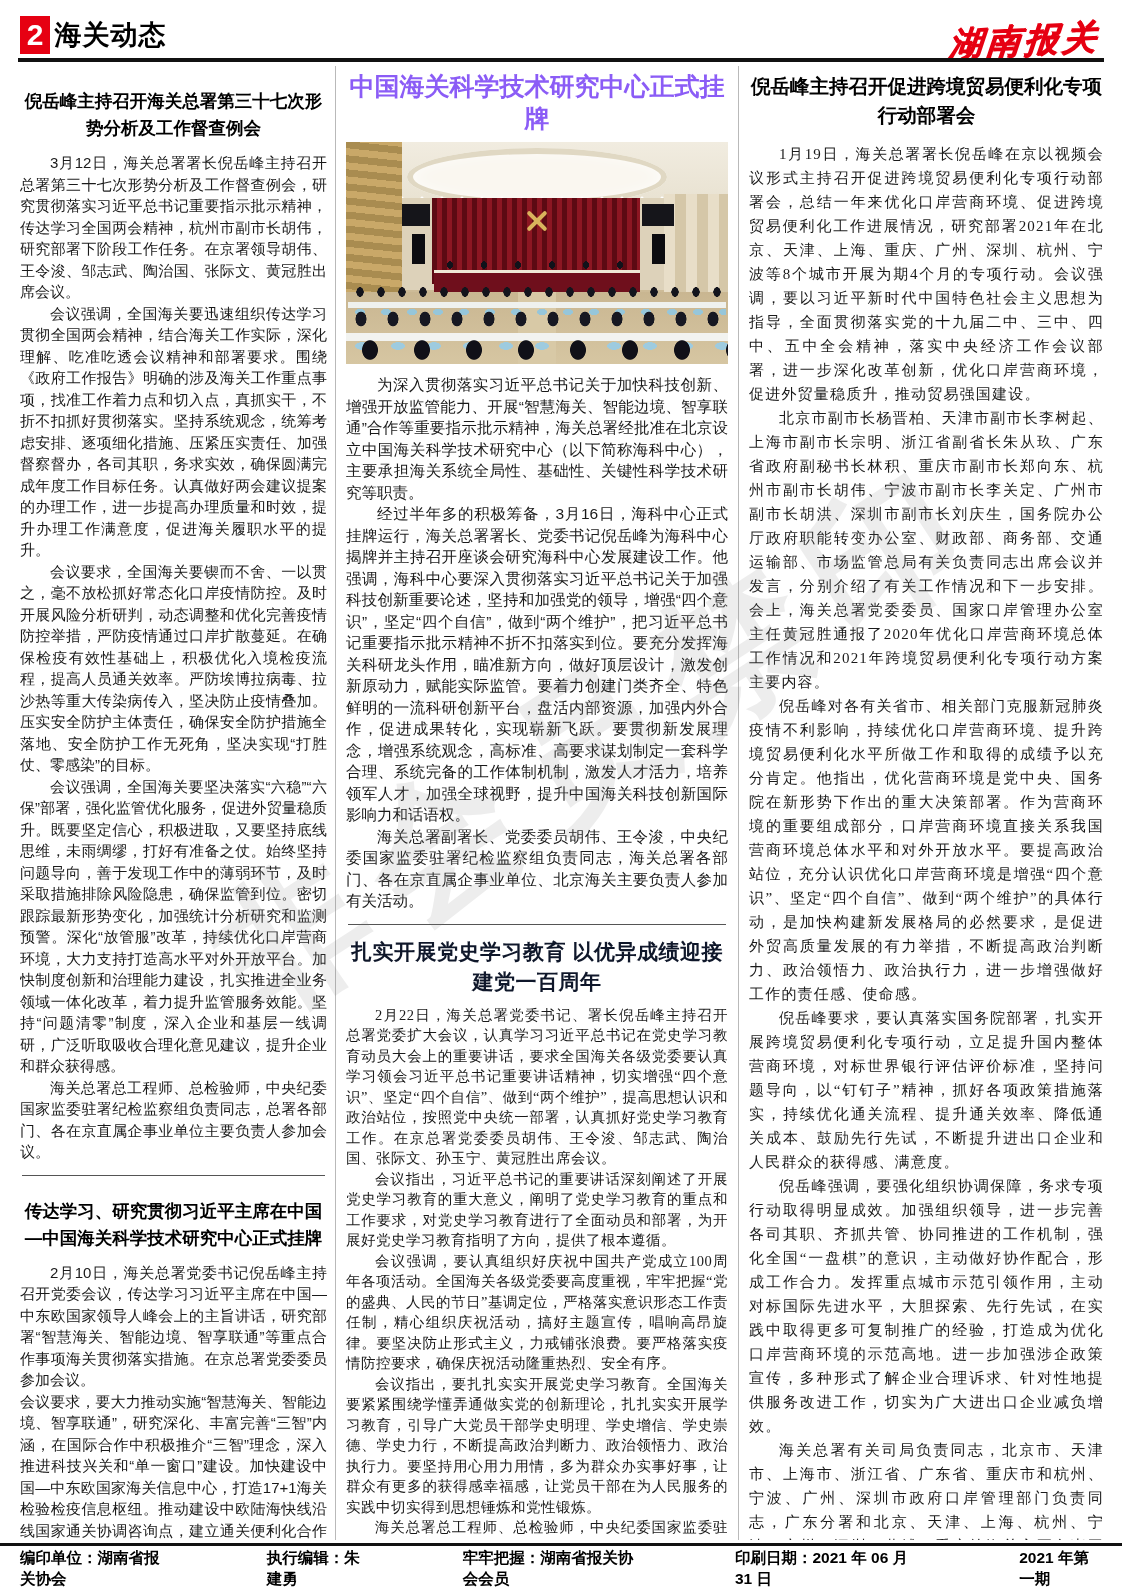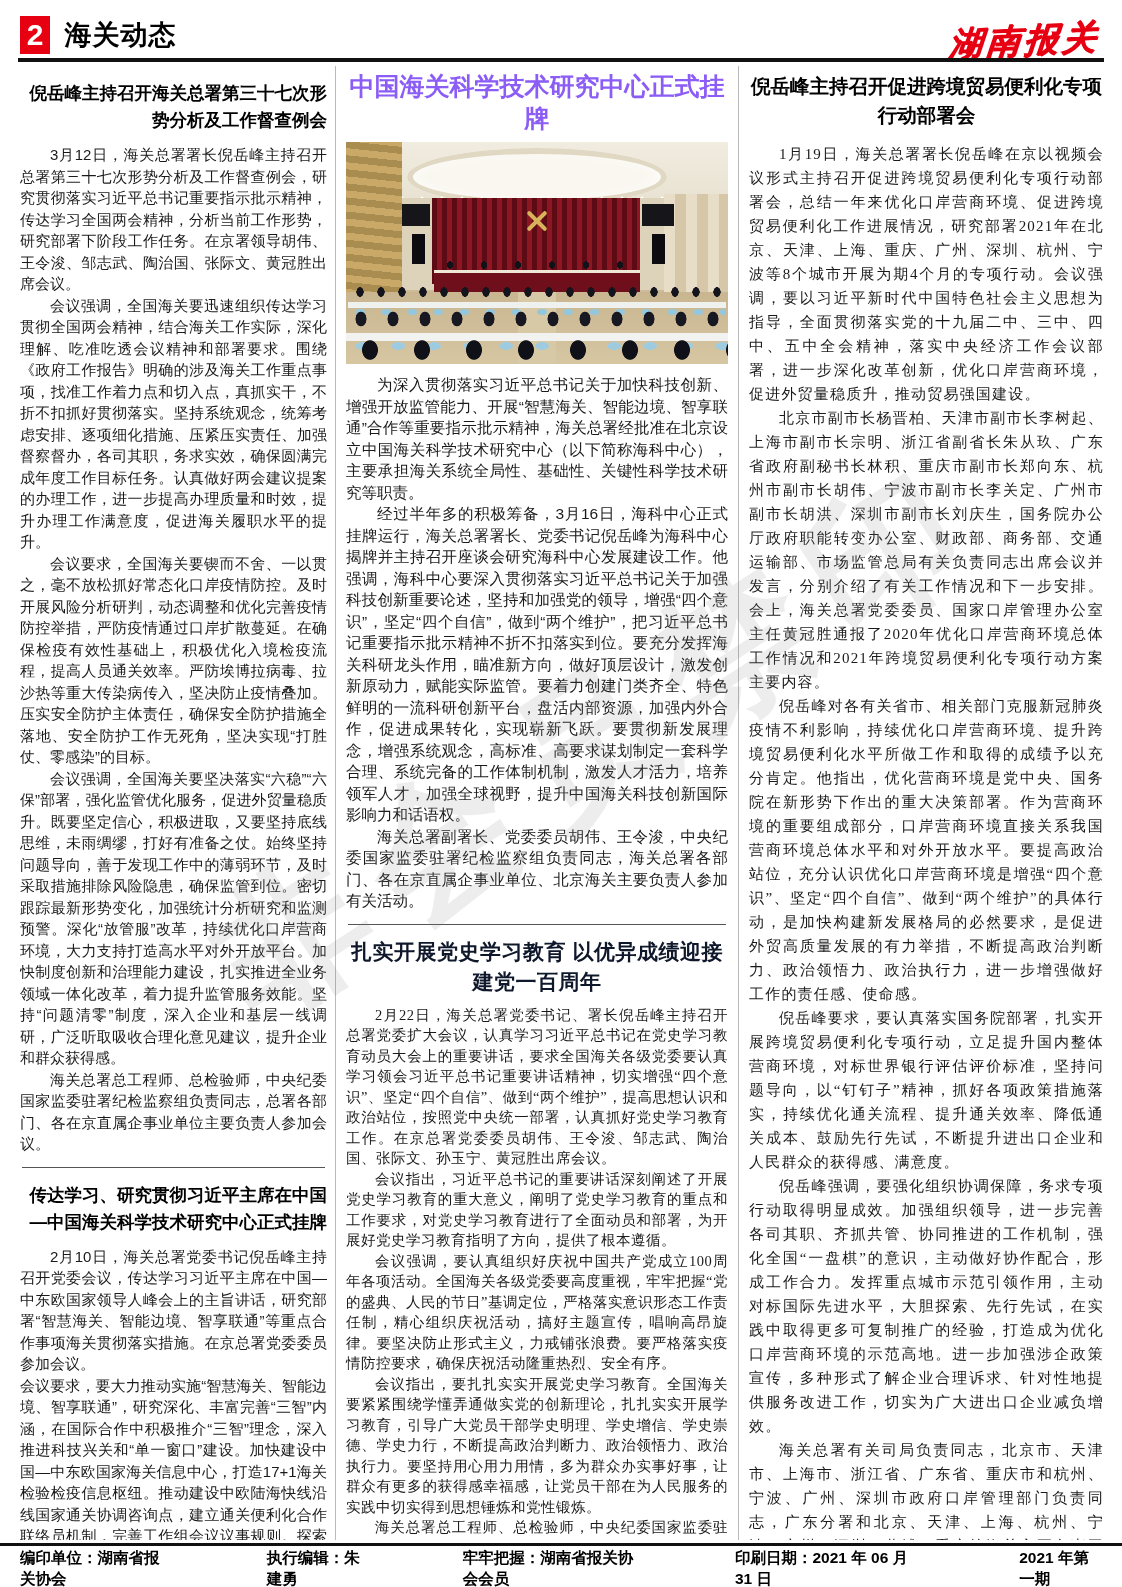--- a/index.html
+++ b/index.html
@@ -4,35 +4,35 @@
 <style>
   * { margin:0; padding:0; box-sizing:border-box; }
   html,body { background:#ffffff; }
   body { font-family:"Liberation Sans", sans-serif; color:#1a1a1a; }
   .page { position:relative; width:1122px; height:1587px; background:#fff; overflow:hidden; }
 
   
   .masthead { position:absolute; left:20px; right:18px; top:16px; height:42px; }
   .pagenum-badge { display:inline-block; width:30px; height:38px; background:#e60012; color:#fff;
                    font-weight:bold; font-size:30px; text-align:center; line-height:38px; vertical-align:middle; }
-  .section-title { display:inline-block; margin-left:10px; font-size:27px; font-weight:bold; color:#000; vertical-align:middle; letter-spacing:1px; }
+  .section-title { display:inline-block; font-size:27px; font-weight:bold; color:#000; vertical-align:middle; letter-spacing:1px; }
   .masthead-logo { position:absolute; right:4px; top:2px; color:#e60012; font-weight:900; font-size:34px;
                    font-style:italic; transform:rotate(-3deg) skewX(-8deg); letter-spacing:4px;
                    text-shadow:1px 1px 0 #e60012; font-family:"Liberation Serif", serif; }
   .header-rule { position:absolute; left:18px; right:18px; top:58px; height:4px; background:#111; }
 
   
   .cols { position:absolute; left:20px; right:18px; top:66px; height:1474px; display:flex; }
   .col { overflow:hidden; height:100%; }
   .col-left  { width:315px; padding-right:8px; }
   .col-mid   { width:404px; border-left:1px solid #b9b9b9; border-right:1px solid #b9b9b9; padding:0 10px; }
   .col-right { flex:1; padding-left:10px; }
 
   .col-left  { font-size:15px; line-height:21.5px; text-align:justify; }
-  .a-title-s { font-size:17.5px; font-weight:bold; text-align:right; line-height:27px; margin:14px 0 10px; color:#000; }
+  .a-title-s { font-size:17.5px; font-weight:bold; text-align:center; line-height:27px; margin:22px 0 10px; color:#000; }
   .col-left p, .col-mid p, .col-right p { text-indent:2em; text-align:justify; }
   p.noindent { text-indent:0; }
 
   .col-mid .art1 { font-size:15.5px; line-height:21.5px; }
   .a-title-l { font-size:25px; font-weight:bold; text-align:center; line-height:32px; margin:4px 0 8px; color:#8b5cf6; }
   .col-mid .art2 { font-family:"Liberation Serif", serif; font-size:14.5px; line-height:20.5px; letter-spacing:.5px; }
   .a-title-m { font-family:"Liberation Sans", sans-serif; font-size:21px; font-weight:bold; text-align:center; line-height:30px; margin:10px 0 8px; letter-spacing:.5px; color:#0f172a; }
 
   .col-right { font-family:"Liberation Serif", serif; font-size:15px; line-height:24px; letter-spacing:1.2px; }
   .a-title-r { font-family:"Liberation Sans", sans-serif; font-size:19.5px; font-weight:bold; text-align:center; line-height:29px; margin:6px 0 12px; letter-spacing:0; color:#000; }
@@ -110,21 +110,21 @@
     <span class="section-title">海关动态</span>
     <span class="masthead-logo">湖南报关</span>
   </div>
   <div class="header-rule"></div>
 
   <div class="cols">
 
     <section class="col col-left">
       <article>
         <h2 class="a-title-s">倪岳峰主持召开海关总署第三十七次形势分析及工作督查例会</h2>
-        <p>3月12日，海关总署署长倪岳峰主持召开总署第三十七次形势分析及工作督查例会，研究贯彻落实习近平总书记重要指示批示精神，传达学习全国两会精神，分析当前工作形势，研究部署下阶段工作任务。在京署领导胡伟、王令浚、邹志武、陶治国、张际文、黄冠胜出席会议。</p>
+        <p>3月12日，海关总署署长倪岳峰主持召开总署第三十七次形势分析及工作督查例会，研究贯彻落实习近平总书记重要指示批示精神，传达学习全国两会精神，杭州市副市长胡伟，研究部署下阶段工作任务。在京署领导胡伟、王令浚、邹志武、陶治国、张际文、黄冠胜出席会议。</p>
         <p>会议强调，全国海关要迅速组织传达学习贯彻全国两会精神，结合海关工作实际，深化理解、吃准吃透会议精神和部署要求。围绕《政府工作报告》明确的涉及海关工作重点事项，找准工作着力点和切入点，真抓实干，不折不扣抓好贯彻落实。坚持系统观念，统筹考虑安排、逐项细化措施、压紧压实责任、加强督察督办，各司其职，务求实效，确保圆满完成年度工作目标任务。认真做好两会建议提案的办理工作，进一步提高办理质量和时效，提升办理工作满意度，促进海关履职水平的提升。</p>
         <p>会议要求，全国海关要锲而不舍、一以贯之，毫不放松抓好常态化口岸疫情防控。及时开展风险分析研判，动态调整和优化完善疫情防控举措，严防疫情通过口岸扩散蔓延。在确保检疫有效性基础上，积极优化入境检疫流程，提高人员通关效率。严防埃博拉病毒、拉沙热等重大传染病传入，坚决防止疫情叠加。压实安全防护主体责任，确保安全防护措施全落地、安全防护工作无死角，坚决实现“打胜仗、零感染”的目标。</p>
         <p>会议强调，全国海关要坚决落实“六稳”“六保”部署，强化监管优化服务，促进外贸量稳质升。既要坚定信心，积极进取，又要坚持底线思维，未雨绸缪，打好有准备之仗。始终坚持问题导向，善于发现工作中的薄弱环节，及时采取措施排除风险隐患，确保监管到位。密切跟踪最新形势变化，加强统计分析研究和监测预警。深化“放管服”改革，持续优化口岸营商环境，大力支持打造高水平对外开放平台。加快制度创新和治理能力建设，扎实推进全业务领域一体化改革，着力提升监管服务效能。坚持“问题清零”制度，深入企业和基层一线调研，广泛听取吸收合理化意见建议，提升企业和群众获得感。</p>
         <p>海关总署总工程师、总检验师，中央纪委国家监委驻署纪检监察组负责同志，总署各部门、各在京直属企事业单位主要负责人参加会议。</p>
       </article>
       <hr class="article-divider">
       <article>
         <h2 class="a-title-s">传达学习、研究贯彻习近平主席在中国—中国海关科学技术研究中心正式挂牌</h2>
         <p>2月10日，海关总署党委书记倪岳峰主持召开党委会议，传达学习习近平主席在中国—中东欧国家领导人峰会上的主旨讲话，研究部署“智慧海关、智能边境、智享联通”等重点合作事项海关贯彻落实措施。在京总署党委委员参加会议。</p>
         <p class="noindent">会议要求，要大力推动实施“智慧海关、智能边境、智享联通”，研究深化、丰富完善“三智”内涵，在国际合作中积极推介“三智”理念，深入推进科技兴关和“单一窗口”建设。加快建设中国—中东欧国家海关信息中心，打造17+1海关检验检疫信息枢纽。推动建设中欧陆海快线沿线国家通关协调咨询点，建立通关便利化合作联络员机制，完善工作组会议议事规则。探索同中东欧国家海关开展“智慧海关、智能边境、智享联通”合作试点。</p>

